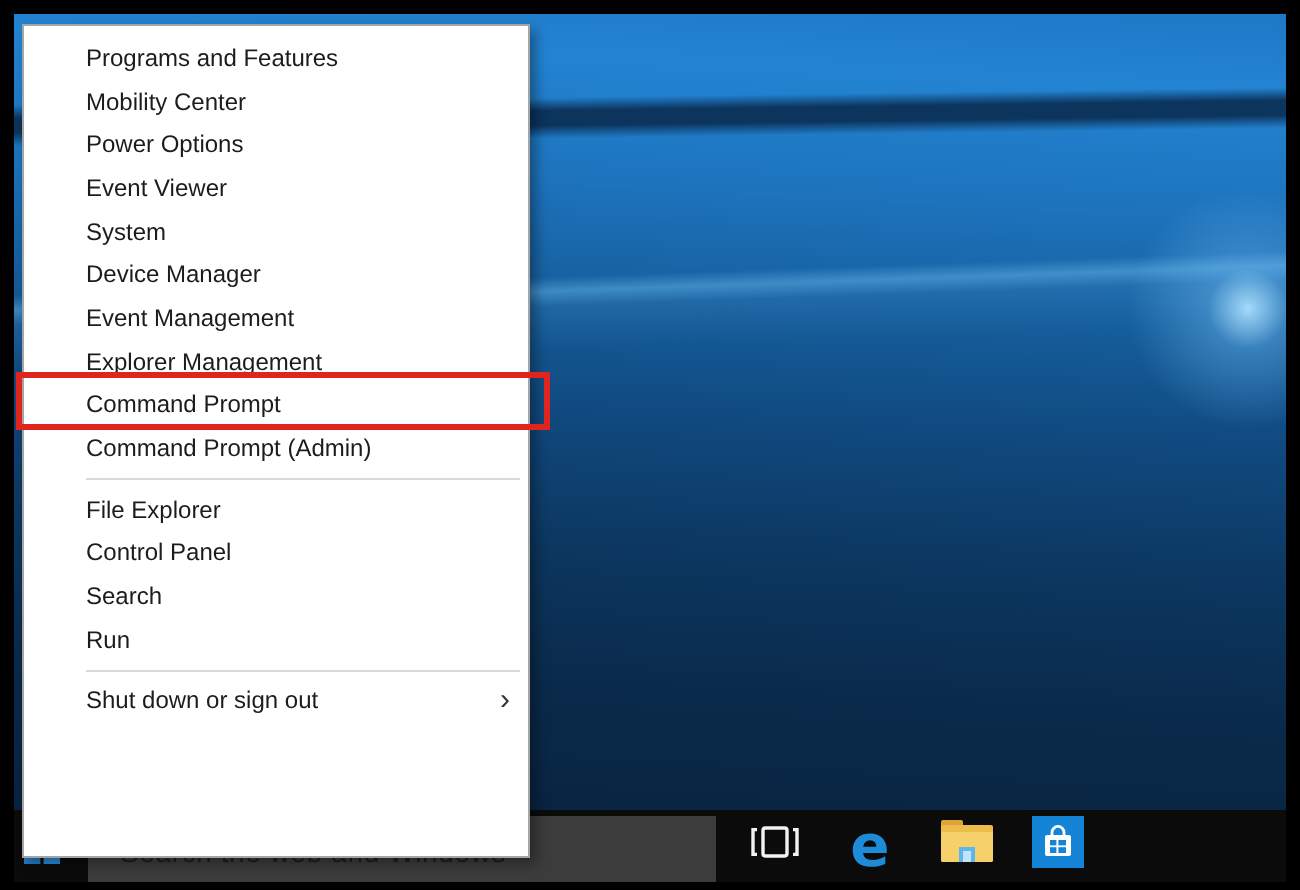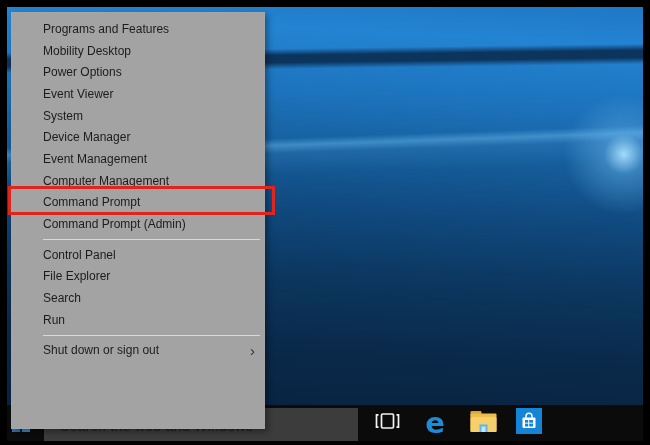--- a/index.html
+++ b/index.html
@@ -37,21 +37,21 @@
   .tb-edge { left:408px; }
   .tb-explorer { left:456px; }
   .tb-store { left:502px; }
   .edge-e {
     font-family:"DejaVu Sans", sans-serif; font-weight:bold;
     font-size:29px; line-height:26px; color:#1e8bd8;
   }
   
   .wxmenu {
     position:absolute; left:4px; top:5px; width:254px; height:417px;
-    background:#a3a3a3; border:1px solid #a5a5a5;
+    background:#ffffff; border:1px solid #a5a5a5;
     box-shadow:3px 3px 6px rgba(0,0,0,0.35);
     padding-top:5px; z-index:5;
   }
   .menu-item {
     position:relative; height:21.7px; display:flex; align-items:center;
     padding-left:31px; padding-right:8px;
     font-size:12px; color:#1c1c1c; cursor:default; white-space:nowrap;
   }
   .menu-sep {
     height:1px; background:#d9d9d9; margin:4px 4px 4px 31px;
@@ -129,52 +129,52 @@
           </svg>
         </span>
       </div>
     </div>
 
     <div class="wxmenu" id="wxmenu">
         <div class="menu-item">
           <span>Programs and Features</span>
         </div>
         <div class="menu-item">
-          <span>Mobility Desktop</span>
+          <span>Mobility Center</span>
         </div>
         <div class="menu-item">
           <span>Power Options</span>
         </div>
         <div class="menu-item">
           <span>Event Viewer</span>
         </div>
         <div class="menu-item">
           <span>System</span>
         </div>
         <div class="menu-item">
           <span>Device Manager</span>
         </div>
         <div class="menu-item">
           <span>Event Management</span>
         </div>
         <div class="menu-item">
-          <span>Computer Management</span>
+          <span>Explorer Management</span>
         </div>
         <div class="menu-item">
           <span>Command Prompt</span>
         </div>
         <div class="menu-item">
           <span>Command Prompt (Admin)</span>
         </div>
         <div class="menu-sep"></div>
         <div class="menu-item">
-          <span>Control Panel</span>
+          <span>File Explorer</span>
         </div>
         <div class="menu-item">
-          <span>File Explorer</span>
+          <span>Control Panel</span>
         </div>
         <div class="menu-item">
           <span>Search</span>
         </div>
         <div class="menu-item">
           <span>Run</span>
         </div>
         <div class="menu-sep"></div>
         <div class="menu-item">
           <span>Shut down or sign out</span>

